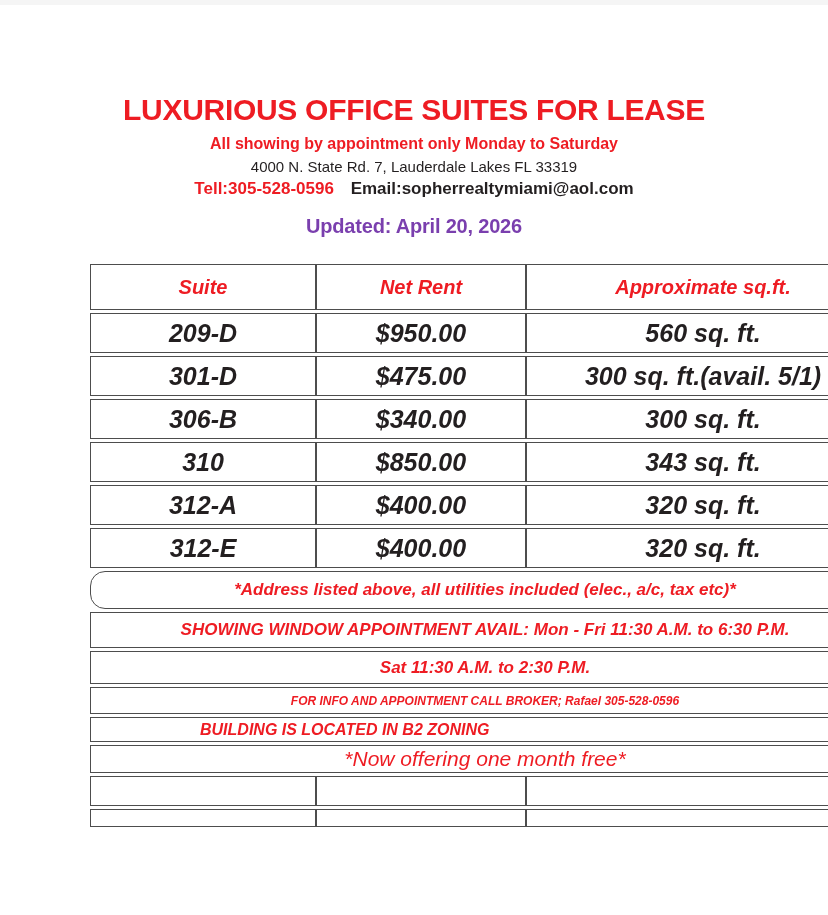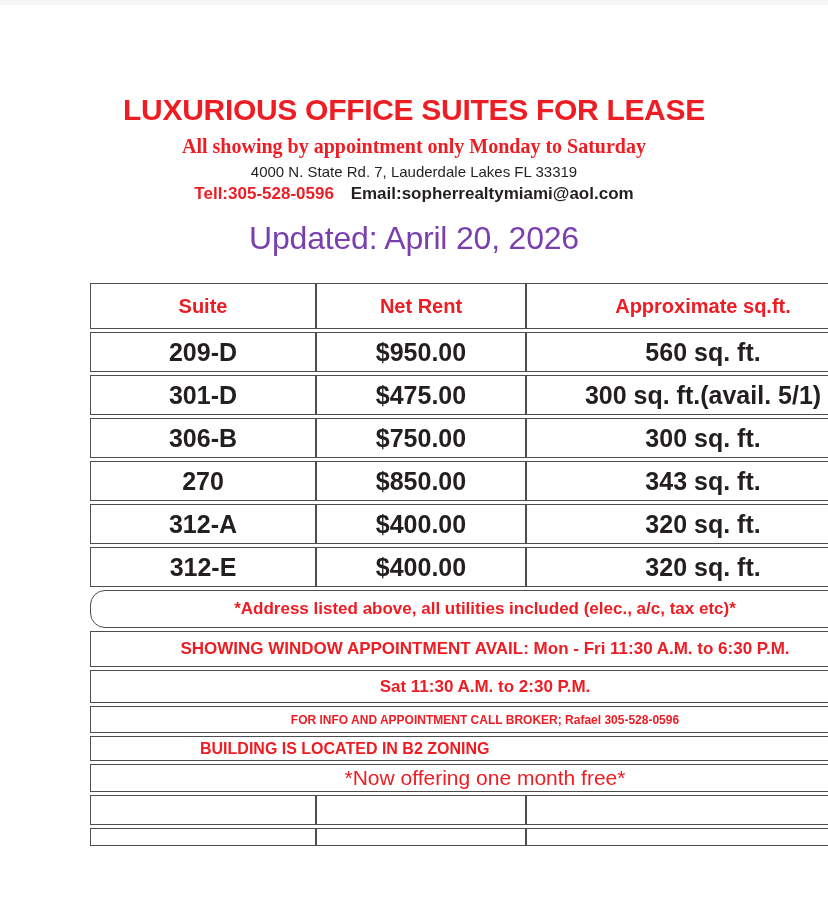--- a/index.html
+++ b/index.html
@@ -27,56 +27,57 @@
   .title{
     margin-top:88px;
     color:var(--red);
     font-size:30px;font-weight:bold;
     letter-spacing:-0.3px;
     line-height:1.1;
   }
   .showing-note{
     margin-top:9px;
     color:var(--red);
-    font-size:20px;font-weight:bold;font-family:Liberation Serif, serif;
+    font-size:16px;font-weight:bold;
   }
   .address{
     margin-top:5px;
     color:var(--ink);
     font-size:15px;font-weight:normal;
   }
   .contact{
     margin-top:4px;
     font-size:17px;font-weight:bold;
   }
   .contact .phone{color:var(--red);}
   .contact .email{color:var(--ink);margin-left:12px;}
   .updated{
     margin-top:16px;
     color:var(--purple);
-    font-size:32px;font-weight:normal;
+    font-size:20px;font-weight:bold;
     letter-spacing:-0.2px;
   }
 
   table.lease{
     width:790px;
     margin:23px auto 0 auto;
     border-collapse:separate;
     border-spacing:0 3px;
     table-layout:fixed;
   }
   col.c1{width:226px;}
   col.c2{width:210px;}
   col.c3{width:354px;}
   td,th{
     border:1px solid var(--border);
     text-align:center;
     vertical-align:middle;
     overflow:hidden;
     white-space:nowrap;
+    font-style:italic;
   }
   tr.r-head th{
     height:46px;
     color:var(--red);
     font-size:20px;font-weight:bold;
   }
   tr.r-data td{
     height:40px;
     color:var(--ink);
     font-size:25px;font-weight:bold;
@@ -132,25 +133,25 @@
       <td>$950.00</td>
       <td>560 sq. ft.</td>
     </tr>
     <tr class="r-data">
       <td>301-D</td>
       <td>$475.00</td>
       <td>300 sq. ft.(avail. 5/1)</td>
     </tr>
     <tr class="r-data">
       <td>306-B</td>
-      <td>$750.00</td>
+      <td>$340.00</td>
       <td>300 sq. ft.</td>
     </tr>
     <tr class="r-data">
-      <td>270</td>
+      <td>310</td>
       <td>$850.00</td>
       <td>343 sq. ft.</td>
     </tr>
     <tr class="r-data">
       <td>312-A</td>
       <td>$400.00</td>
       <td>320 sq. ft.</td>
     </tr>
     <tr class="r-data">
       <td>312-E</td>

